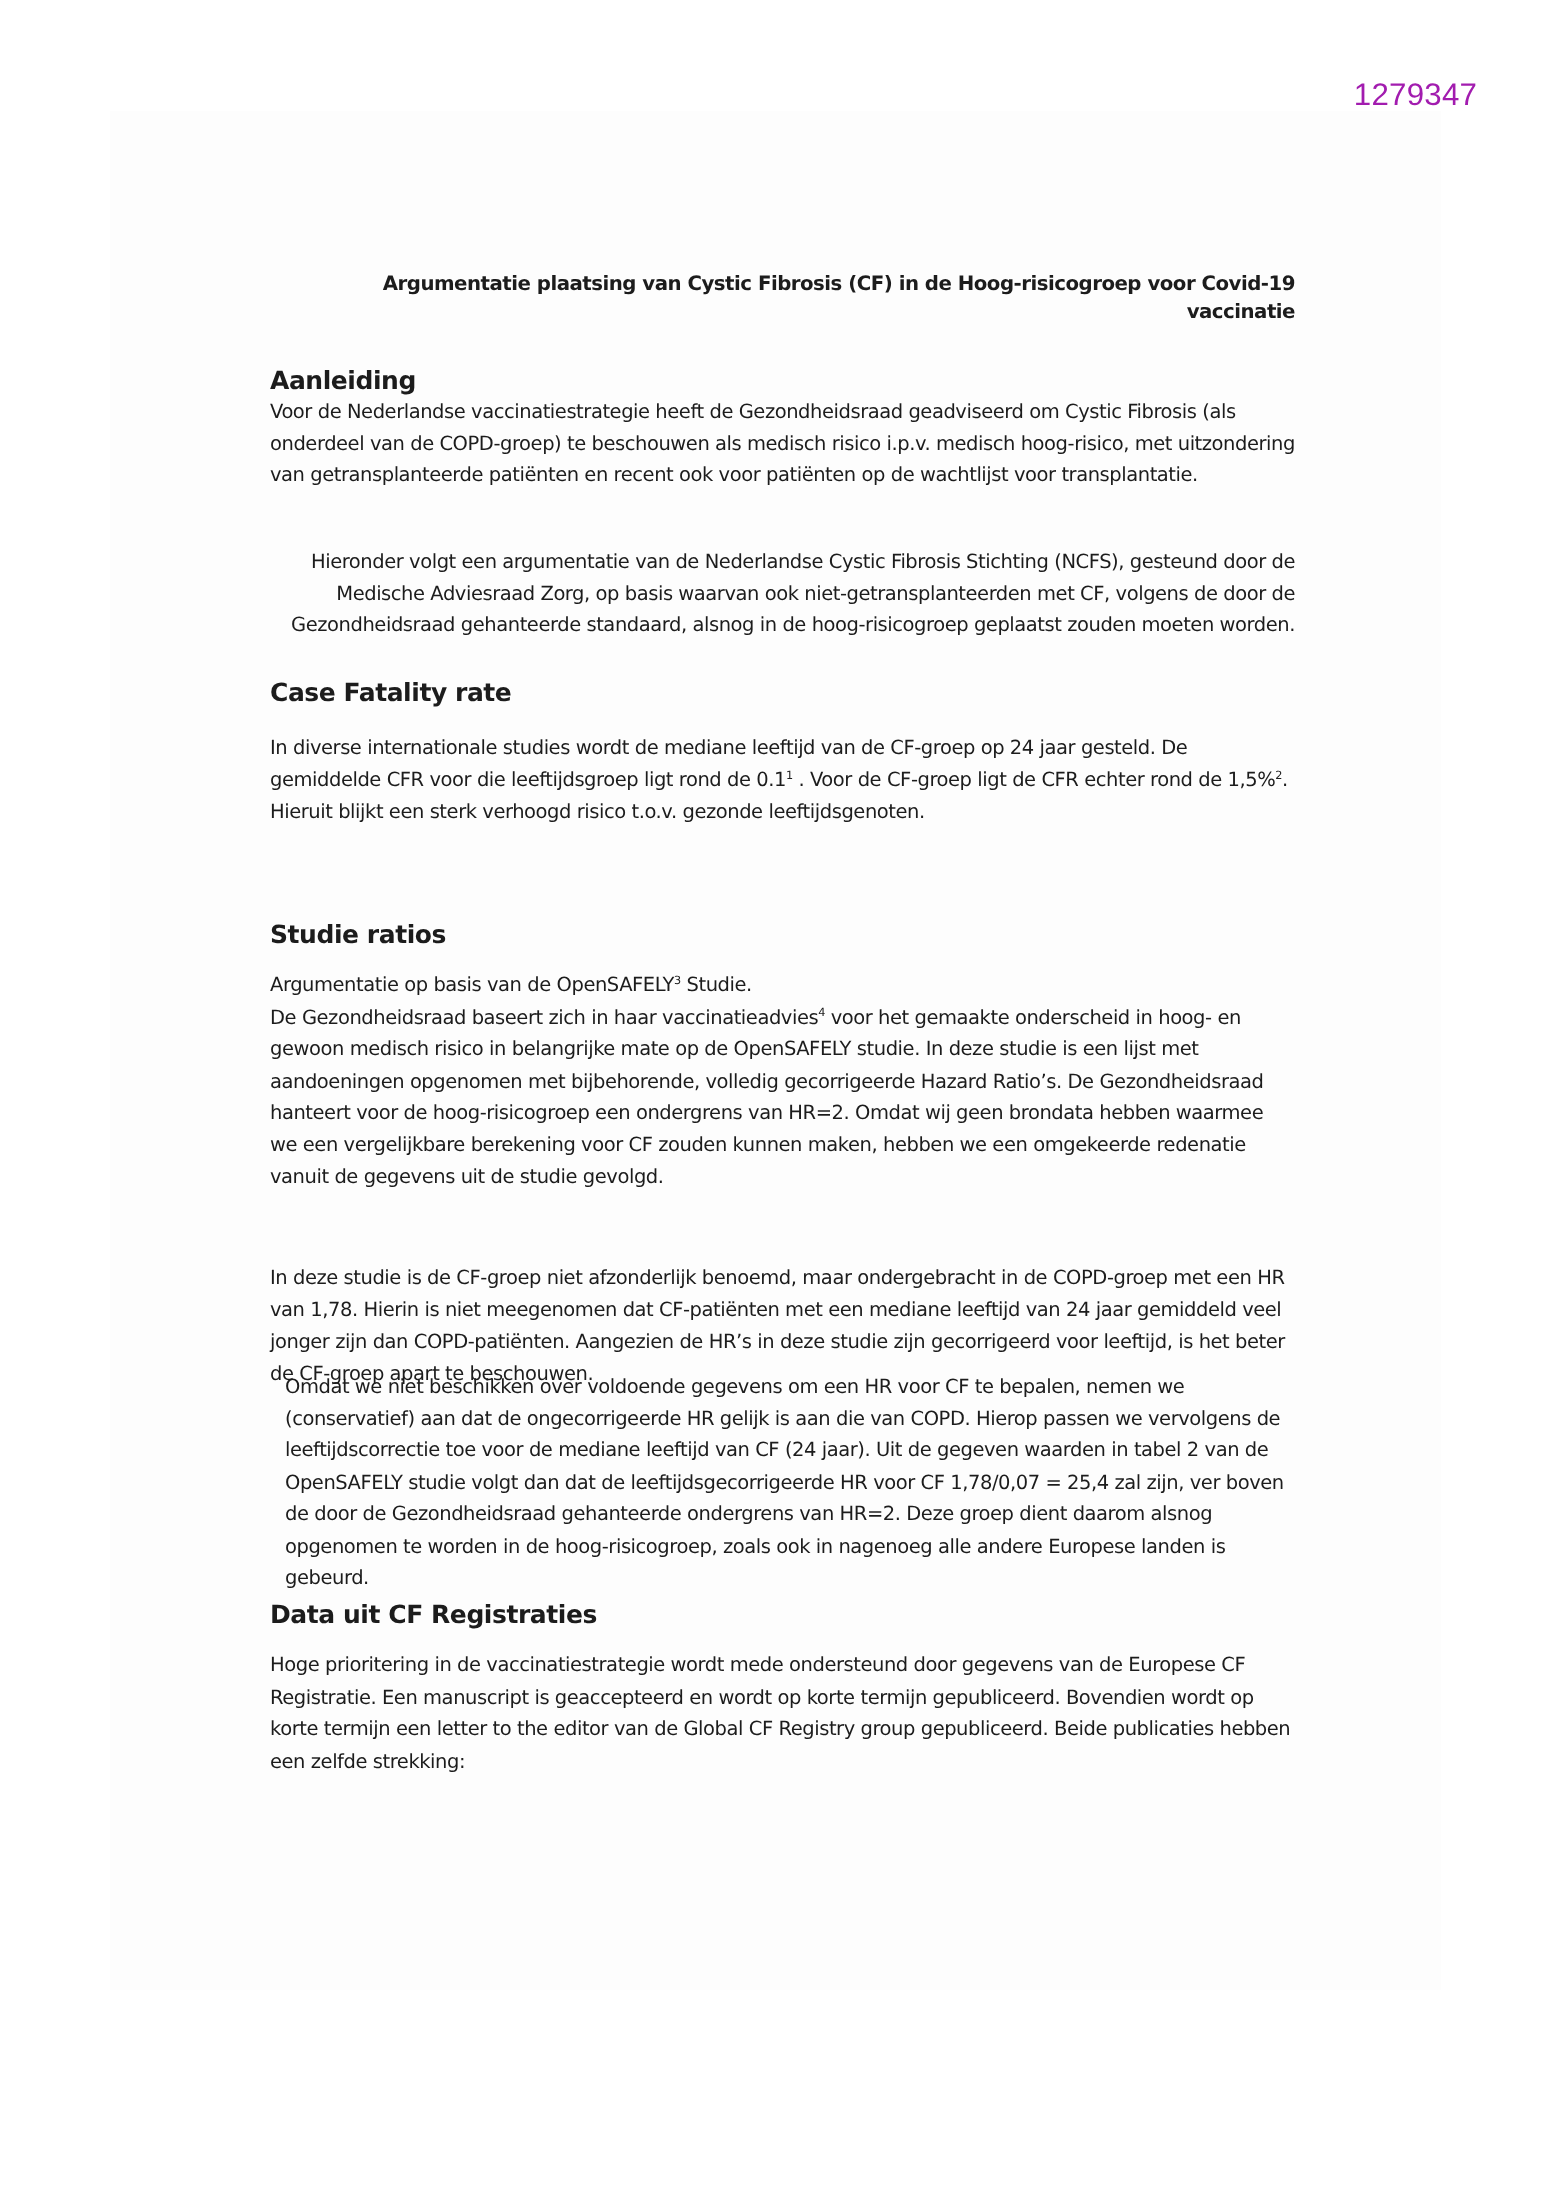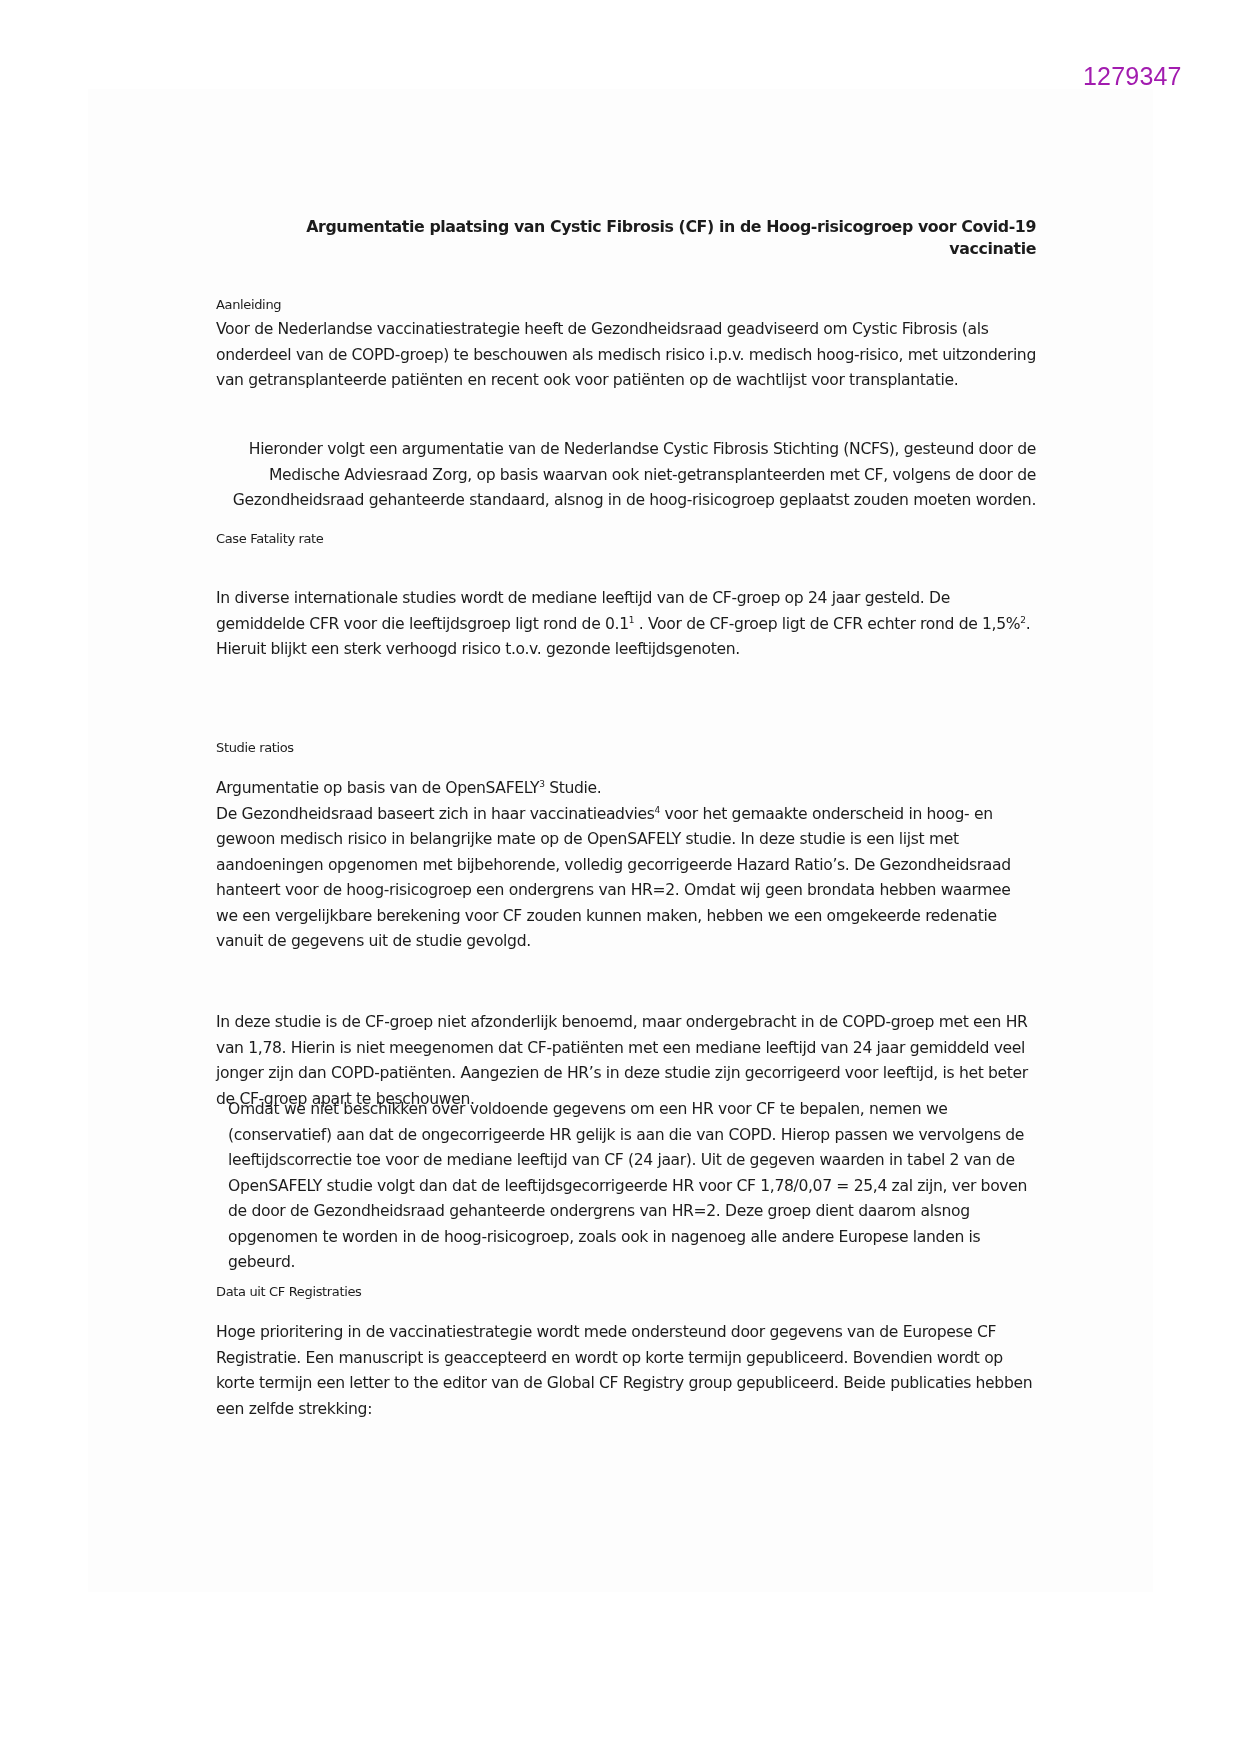--- a/index.html
+++ b/index.html
@@ -23,21 +23,21 @@
       font-family: "DejaVu Sans", sans-serif;
       font-size: 15.6px; line-height: 25.5px; color: #1c1c1c;
       letter-spacing: -0.35px;
     }
     .doc-title {
       font-weight: bold; font-size: 15.8px; margin: 0; line-height: 22px;
       letter-spacing: -0.4px;
       text-align: right;
     }
     h2 {
-      font-size: 13px; font-weight: normal; margin: 0; line-height: 25px;
+      font-size: 20px; font-weight: bold; margin: 0; line-height: 25px;
       letter-spacing: -0.35px;
     }
     p { margin: 0; }
     sup { font-size: 9px; line-height: 0; vertical-align: 6px; }
     .abs { position: absolute; left: 0; width: 820px; }
   </style>
 </head>
 <body>
 
 <div class="doc-id">1279347</div>
@@ -52,21 +52,21 @@
 
   <div class="abs" style="top:76px;">
     <h2>Aanleiding</h2>
     <p>Voor de Nederlandse vaccinatiestrategie heeft de Gezondheidsraad geadviseerd om Cystic Fibrosis (als onderdeel van de COPD-groep) te beschouwen als medisch risico i.p.v. medisch hoog-risico, met uitzondering van getransplanteerde patiënten en recent ook voor patiënten  op de wachtlijst voor transplantatie.</p>
   </div>
 
   <div class="abs" style="top:221px;text-align:right;">
     <p>Hieronder volgt een argumentatie van de Nederlandse Cystic Fibrosis  Stichting (NCFS), gesteund door de Medische Adviesraad Zorg, op basis waarvan ook niet-getransplanteerden met CF, volgens de door de Gezondheidsraad gehanteerde standaard, alsnog in de hoog-risicogroep geplaatst zouden moeten worden.</p>
   </div>
 
-  <div class="abs" style="top:310px;">
+  <div class="abs" style="top:326px;">
     <h2>Case Fatality rate</h2>
   </div>
   <div class="abs" style="top:370px;">
     <p><span>In diverse internationale studies wordt de mediane leeftijd van de CF-groep op 24 jaar gesteld. De gemiddelde CFR voor die leeftijdsgroep ligt rond de 0.1</span><sup>1</sup><span> . Voor de CF-groep ligt de CFR echter rond de 1,5%</span><sup>2</sup><span>. Hieruit blijkt een sterk verhoogd risico t.o.v. gezonde leeftijdsgenoten.</span></p>
   </div>
 
   <div class="abs" style="top:519px;">
     <h2>Studie ratios</h2>
   </div>
   <div class="abs" style="top:560px;">

